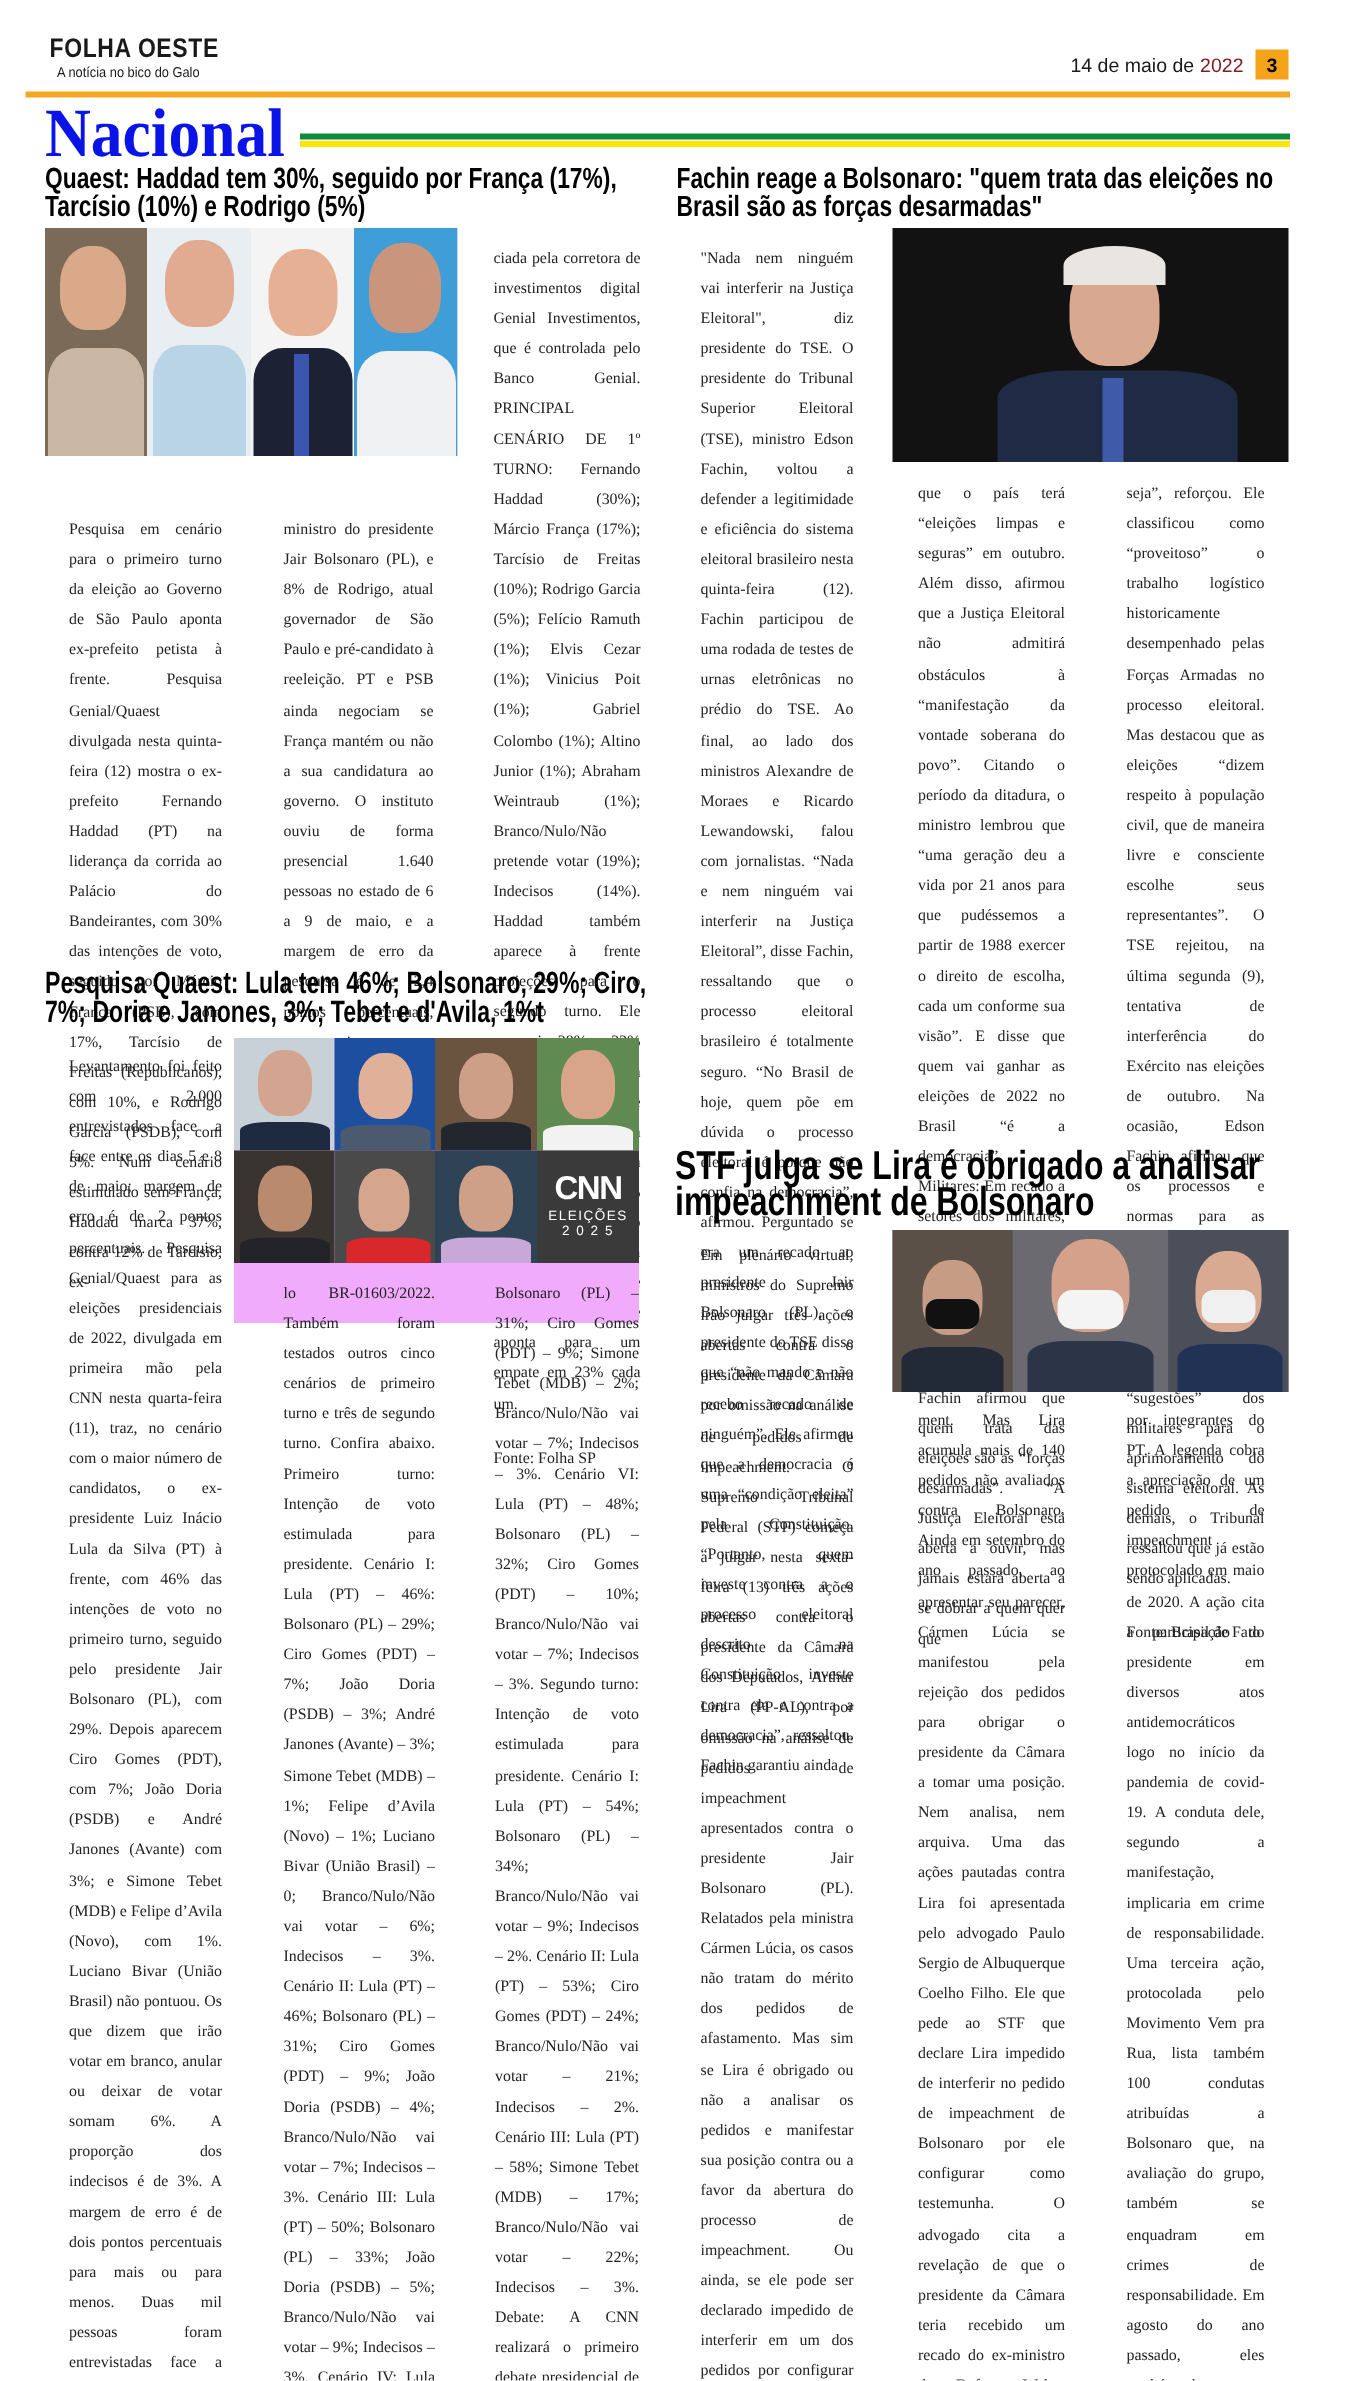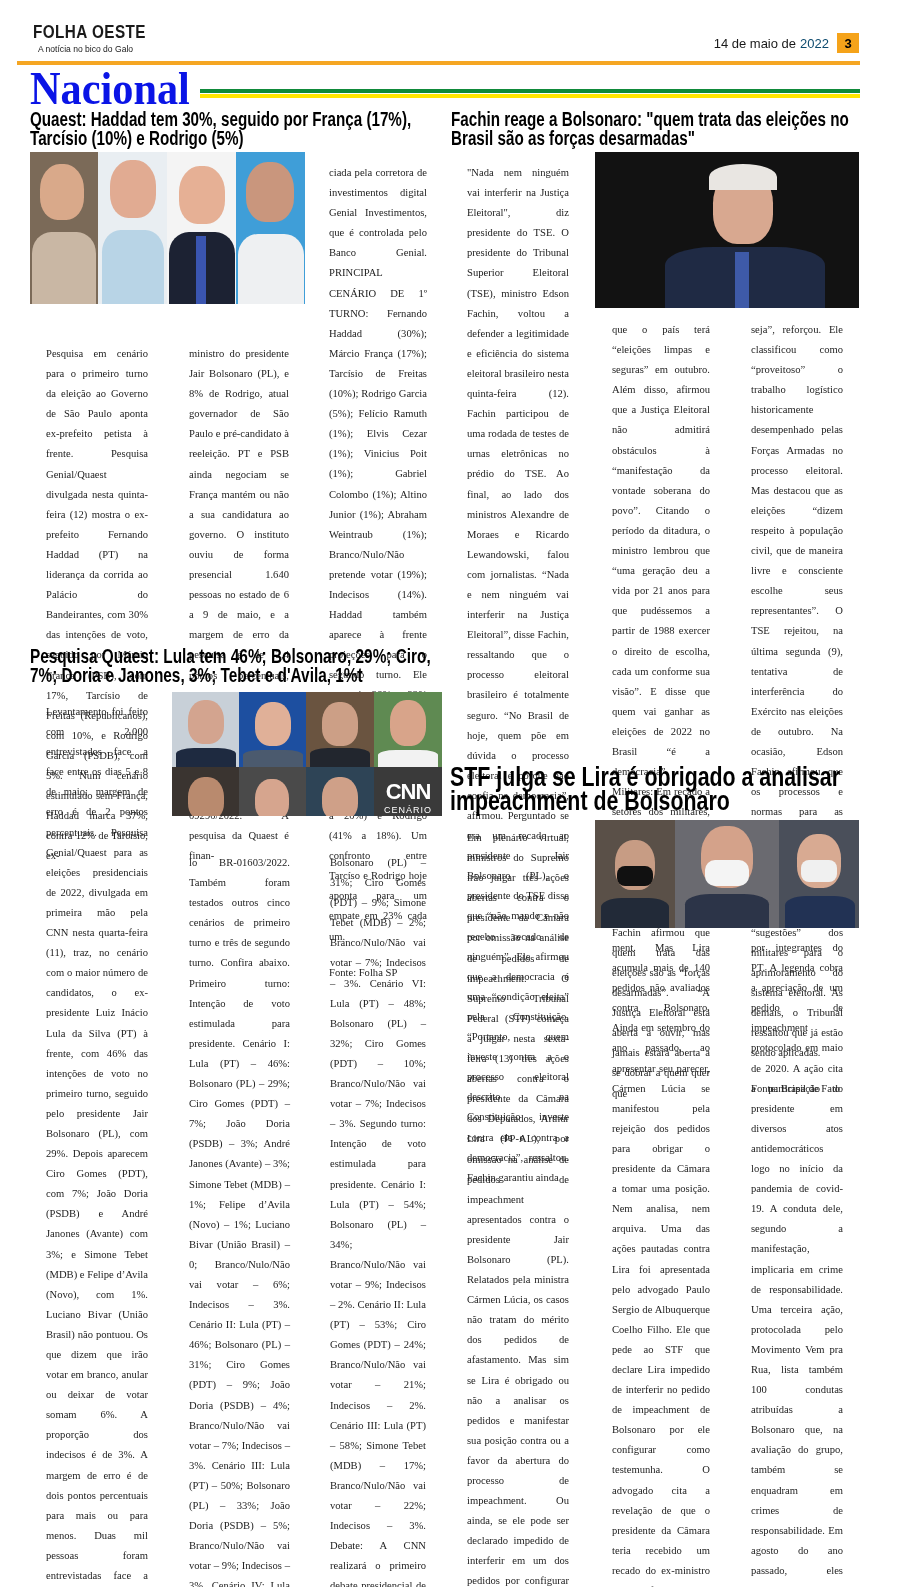--- a/index.html
+++ b/index.html
@@ -4,21 +4,21 @@
 <style>
   * { box-sizing: border-box; margin: 0; padding: 0; }
   html, body { width: 899px; height: 1587px; background: #fff; overflow: hidden; }
   body { position: relative; font-family: "Liberation Serif", serif; color: #1a1a1a; }
 
   .masthead { position: absolute; left: 33px; top: 22px; }
   .masthead .brand { font-family: "Liberation Sans", sans-serif; font-weight: 700; font-size: 18px; letter-spacing: 0.5px; transform: scaleX(0.85); transform-origin: left; display:block; }
   .masthead .tagline { font-family: "Liberation Sans", sans-serif; font-size: 9.5px; margin-left: 5px; display:block; transform: scaleX(0.9); transform-origin:left; }
 
   .dateline { position: absolute; right: 40px; top: 33px; font-family: "Liberation Sans", sans-serif; font-size: 13px; display:flex; align-items:center; }
-  .dateline .yr { color: #0c4a6e; margin-left: 4px; }
+  .dateline .yr { color: #7f1d1d; margin-left: 4px; }
   .pagebox { display:inline-flex; width: 22px; height: 20px; background: #f5a31a; align-items:center; justify-content:center; font-weight:700; font-size: 13px; margin-left: 8px; color:#000; }
 
   .rule-orange { position: absolute; left: 17px; width: 843px; top: 61px; height: 4px; background: #f5a623; }
 
   .section { position: absolute; left: 30px; top: 66px; font-family: "Liberation Serif", serif; font-weight: 700; font-size: 46px; color: #0a14e6; line-height: 46px; transform: scaleX(0.92); transform-origin: left; }
   .rule-green { position: absolute; left: 200px; width: 660px; top: 89px; height: 4px; background: #0f8a3a; }
   .rule-yellow { position: absolute; left: 200px; width: 660px; top: 94px; height: 4px; background: #ffe600; }
 
   .headline { position: absolute; font-family: "Liberation Sans", sans-serif; font-weight: 700; color: #000; line-height: 0.95; transform-origin: left top; }
   .h1 { left: 30px; top: 110px; font-size: 19.5px; transform: scaleX(0.78); width: 530px; }
@@ -98,21 +98,21 @@
 </div>
 <div class="col" style="left:735px;top:304px;width:124px;">
   <p>seja”, reforçou. Ele classificou como “proveitoso” o trabalho logístico historicamente desempenhado pelas Forças Armadas no processo eleitoral. Mas destacou que as eleições “dizem respeito à população civil, que de maneira livre e consciente escolhe seus representantes”. O TSE rejeitou, na última segunda (9), tentativa de interferência do Exército nas eleições de outubro. Na ocasião, Edson Fachin afirmou que os processos e normas para as eleições “já estão definidos e estabilizados”. Além disso, o tribunal refutou três das sete “sugestões” dos militares para o aprimoramento do sistema eleitoral. As demais, o Tribunal ressaltou que já estão sendo aplicadas.</p>
   <p>Fonte: Brasil de Fato</p>
 </div>
 
 <div class="headline h3">Pesquisa Quaest: Lula tem 46%; Bolsonaro, 29%; Ciro, 7%; Doria e Janones, 3%; Tebet e d'Avila, 1%t</div>
 <div class="col" style="left:30px;top:686px;width:134px;">
   <p>Levantamento foi feito com 2.000 entrevistados face a face entre os dias 5 e 8 de maio; margem de erro é de 2 pontos percentuais.  Pesquisa Genial/Quaest para as eleições presidenciais de 2022, divulgada em primeira mão pela CNN nesta quarta-feira (11), traz, no cenário com o maior número de candidatos, o ex-presidente Luiz Inácio Lula da Silva (PT) à frente, com 46% das intenções de voto no primeiro turno, seguido pelo presidente Jair Bolsonaro (PL), com 29%. Depois aparecem Ciro Gomes (PDT), com 7%; João Doria (PSDB) e André Janones (Avante) com 3%; e Simone Tebet (MDB) e Felipe d’Avila (Novo), com 1%. Luciano Bivar (União Brasil) não pontuou.  Os que dizem que irão votar em branco, anular ou deixar de votar somam 6%. A proporção dos indecisos é de 3%. A margem de erro é de dois pontos percentuais para mais ou para menos. Duas mil pessoas foram entrevistadas face a face entre os dias 5 e 8. O levantamento tem 95% de confiança. Ou seja, se 100 pesquisas fossem realizadas, ao menos 95 apresentariam os mesmos resultados dentro desta margem. A pesquisa foi registrada no Tribunal Superior Eleitoral (TSE) sob o protoco-</p>
 </div>
-<div class="photo" style="left:172px;top:692px;width:270px;height:124px;background:#f0abfc;">
+<div class="photo" style="left:156px;top:692px;width:270px;height:190px;background:#f0abfc;">
   <div class="ph" style="left:0;top:0;width:67px;height:75px;background:#c8d0d8;">
     <div class="face" style="left:16px;top:8px;width:36px;height:44px;background:#d3a48f;"></div>
     <div class="suit" style="left:4px;top:56px;width:60px;height:19px;background:#1e2a40;"></div>
   </div>
   <div class="ph" style="left:67px;top:0;width:67px;height:75px;background:#1d4fa0;">
     <div class="face" style="left:16px;top:10px;width:36px;height:44px;background:#e0b098;"></div>
     <div class="suit" style="left:4px;top:58px;width:60px;height:17px;background:#4b5a6e;"></div>
   </div>
   <div class="ph" style="left:134px;top:0;width:68px;height:75px;background:#6a5440;">
     <div class="face" style="left:16px;top:10px;width:36px;height:44px;background:#cc9f86;"></div>
@@ -129,21 +129,21 @@
   <div class="ph" style="left:67px;top:75px;width:67px;height:75px;background:#4a4a4a;">
     <div class="face" style="left:16px;top:12px;width:34px;height:42px;background:#d6a58e;"></div>
     <div class="suit" style="left:8px;top:58px;width:56px;height:17px;background:#d8282c;"></div>
   </div>
   <div class="ph" style="left:134px;top:75px;width:68px;height:75px;background:#2e4456;">
     <div class="face" style="left:16px;top:10px;width:36px;height:44px;background:#cfa088;"></div>
     <div class="suit" style="left:4px;top:58px;width:60px;height:17px;background:#c8a8d8;"></div>
   </div>
   <div class="ph" style="left:202px;top:75px;width:68px;height:75px;background:#3a3a3a;color:#fff;font-family:'Liberation Sans',sans-serif;text-align:center;">
     <div style="font-weight:700;font-size:22px;margin-top:12px;letter-spacing:-1px;">CNN</div>
-    <div style="font-size:9px;letter-spacing:1px;">CENÁRIO</div>
+    <div style="font-size:9px;letter-spacing:1px;">ELEIÇÕES</div>
     <div style="font-size:9px;letter-spacing:1px;">2 0 2 5</div>
   </div>
 </div>
 <div class="col" style="left:173px;top:837px;width:133px;">
   <p>lo BR-01603/2022. Também foram testados outros cinco cenários de primeiro turno e três de segundo turno. Confira abaixo. Primeiro turno: Intenção de voto estimulada para presidente. Cenário I: Lula (PT) – 46%: Bolsonaro (PL) – 29%; Ciro Gomes (PDT) – 7%; João Doria (PSDB) – 3%; André Janones (Avante) – 3%; Simone Tebet (MDB) – 1%; Felipe d’Avila (Novo) – 1%; Luciano Bivar (União Brasil) – 0; Branco/Nulo/Não vai votar – 6%; Indecisos – 3%. Cenário II: Lula (PT) – 46%; Bolsonaro (PL) – 31%; Ciro Gomes (PDT) – 9%; João Doria (PSDB) – 4%; Branco/Nulo/Não vai votar – 7%; Indecisos – 3%. Cenário III: Lula (PT) – 50%; Bolsonaro (PL) – 33%; João Doria (PSDB) – 5%; Branco/Nulo/Não vai votar – 9%; Indecisos – 3%. Cenário IV: Lula (PT) – 51%; Bolsonaro (PL) – 33%; Simone Tebet (MDB) – 4%; Branco/Nulo/Não vai votar – 9%; Indecisos – 3%. Cenário V: Lula (PT) – 48%;</p>
 </div>
 <div class="col" style="left:314px;top:837px;width:128px;">
   <p>Bolsonaro (PL) – 31%; Ciro Gomes (PDT) – 9%; Simone Tebet (MDB) – 2%; Branco/Nulo/Não vai votar – 7%; Indecisos – 3%. Cenário VI: Lula (PT) – 48%; Bolsonaro (PL) – 32%; Ciro Gomes (PDT) – 10%; Branco/Nulo/Não vai votar – 7%; Indecisos – 3%. Segundo turno: Intenção de voto estimulada para presidente. Cenário I: Lula (PT) – 54%; Bolsonaro (PL) – 34%; Branco/Nulo/Não vai votar – 9%; Indecisos – 2%. Cenário II: Lula (PT) – 53%; Ciro Gomes (PDT) – 24%; Branco/Nulo/Não vai votar – 21%; Indecisos – 2%. Cenário III: Lula (PT) – 58%; Simone Tebet (MDB) – 17%; Branco/Nulo/Não vai votar – 22%; Indecisos – 3%. Debate: A CNN realizará o primeiro debate presidencial de 2022. O confronto entre os candidatos será transmitido ao vivo em 6 de agosto, pela TV e por nossas plataformas digitais.</p>
   <p>Fonte: CNN Ainda</p>
 </div>

